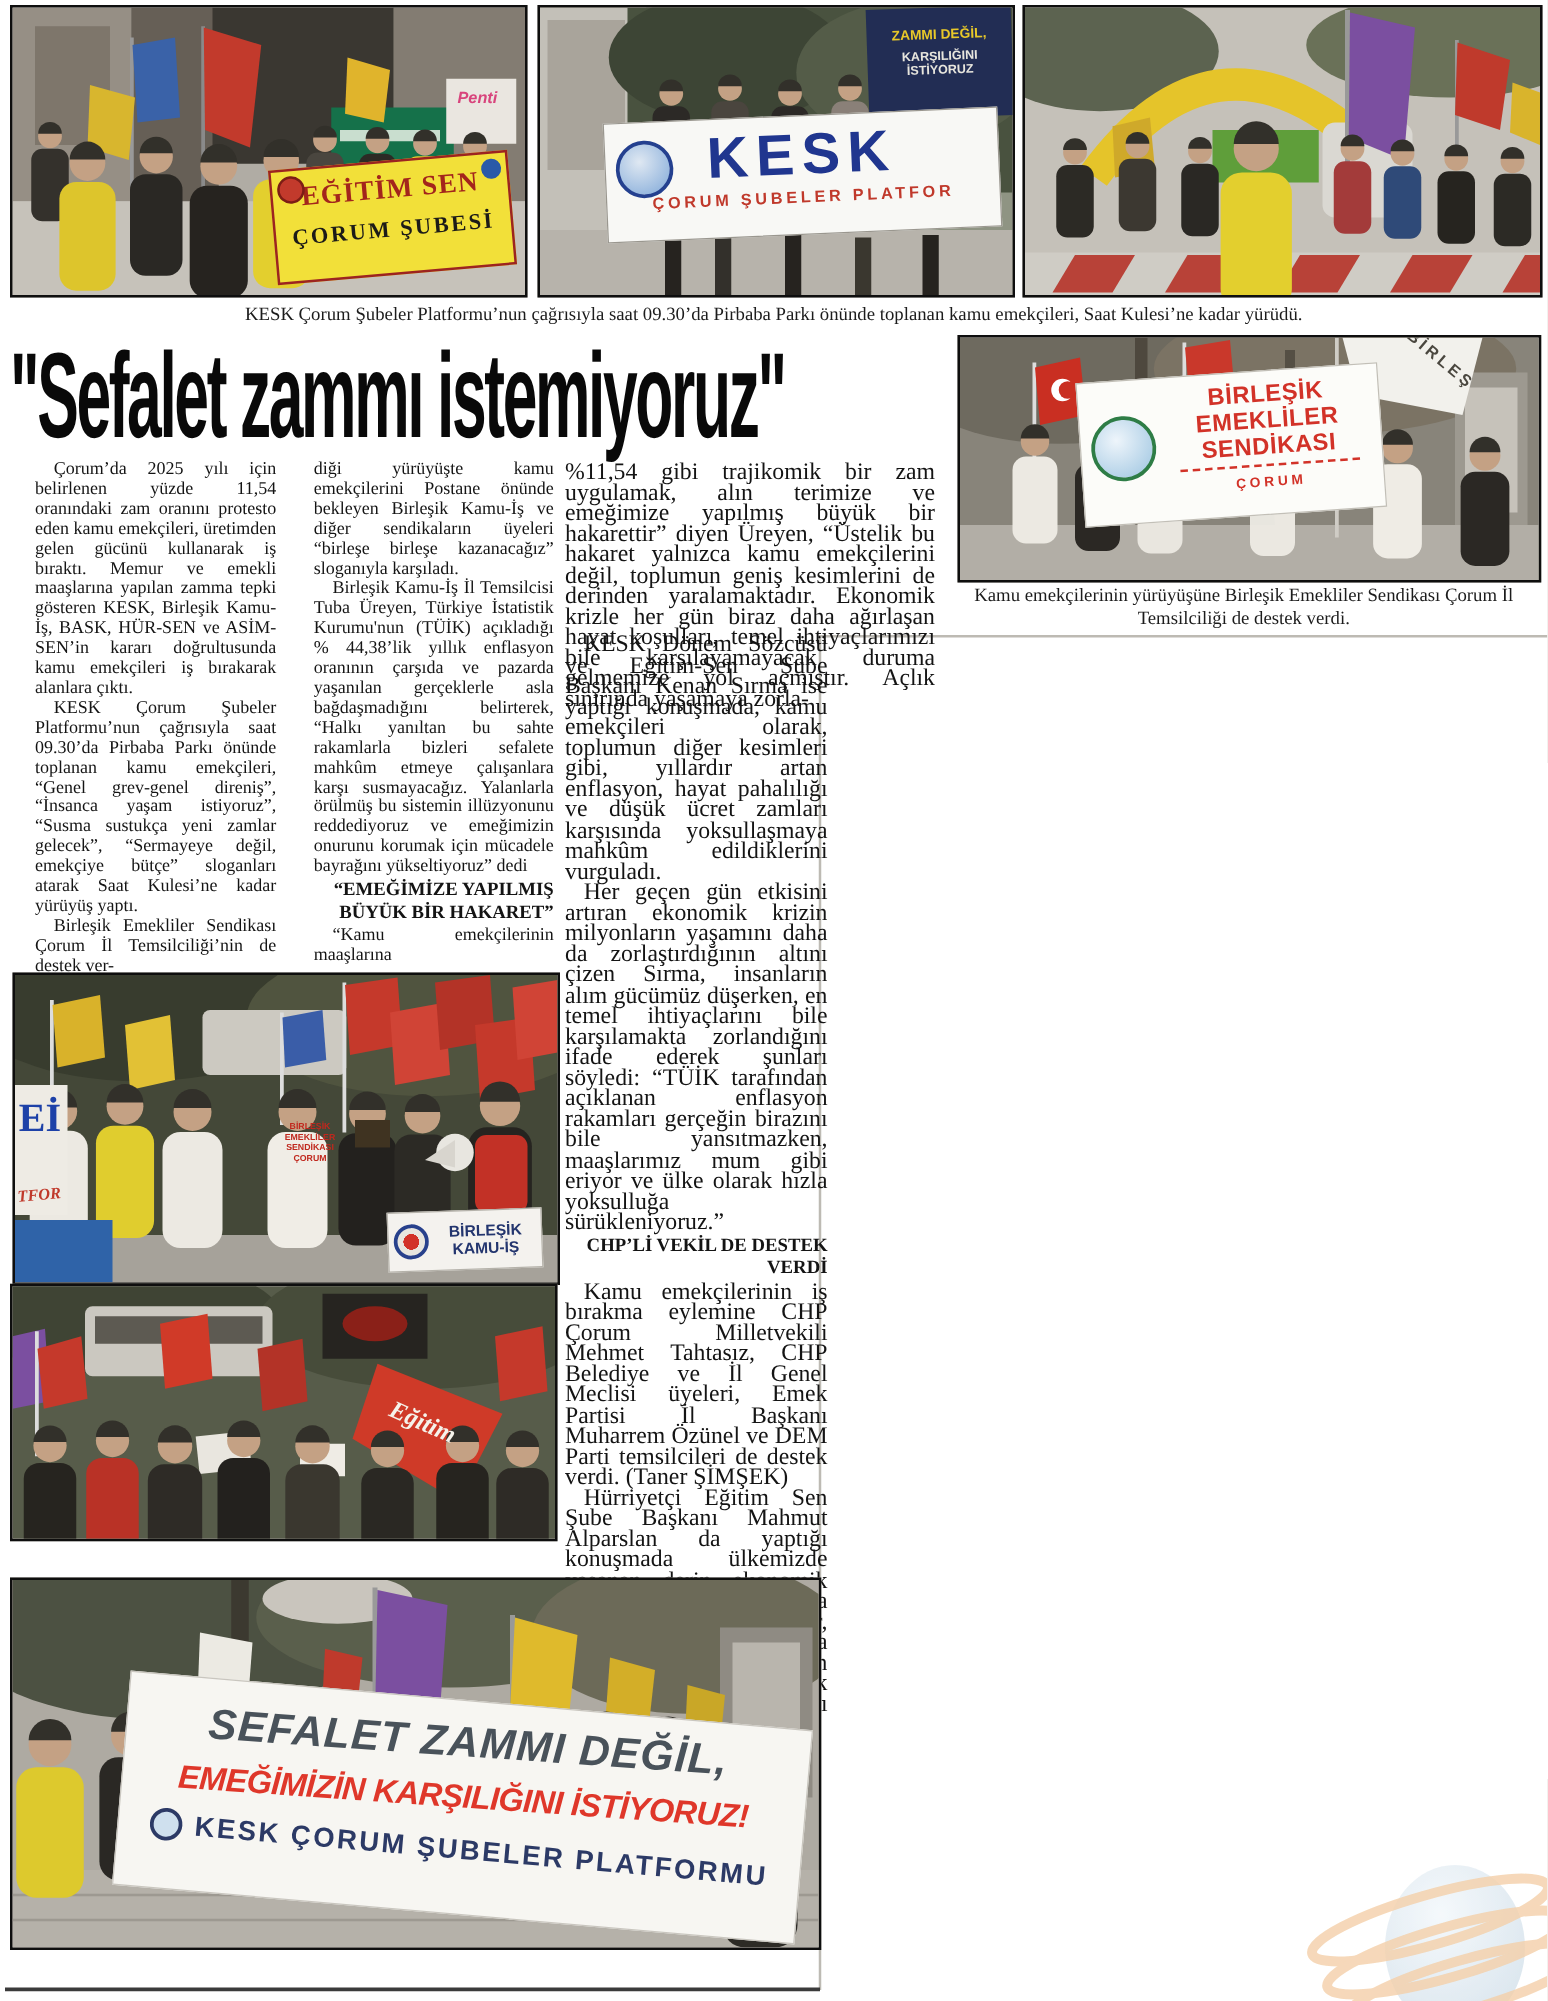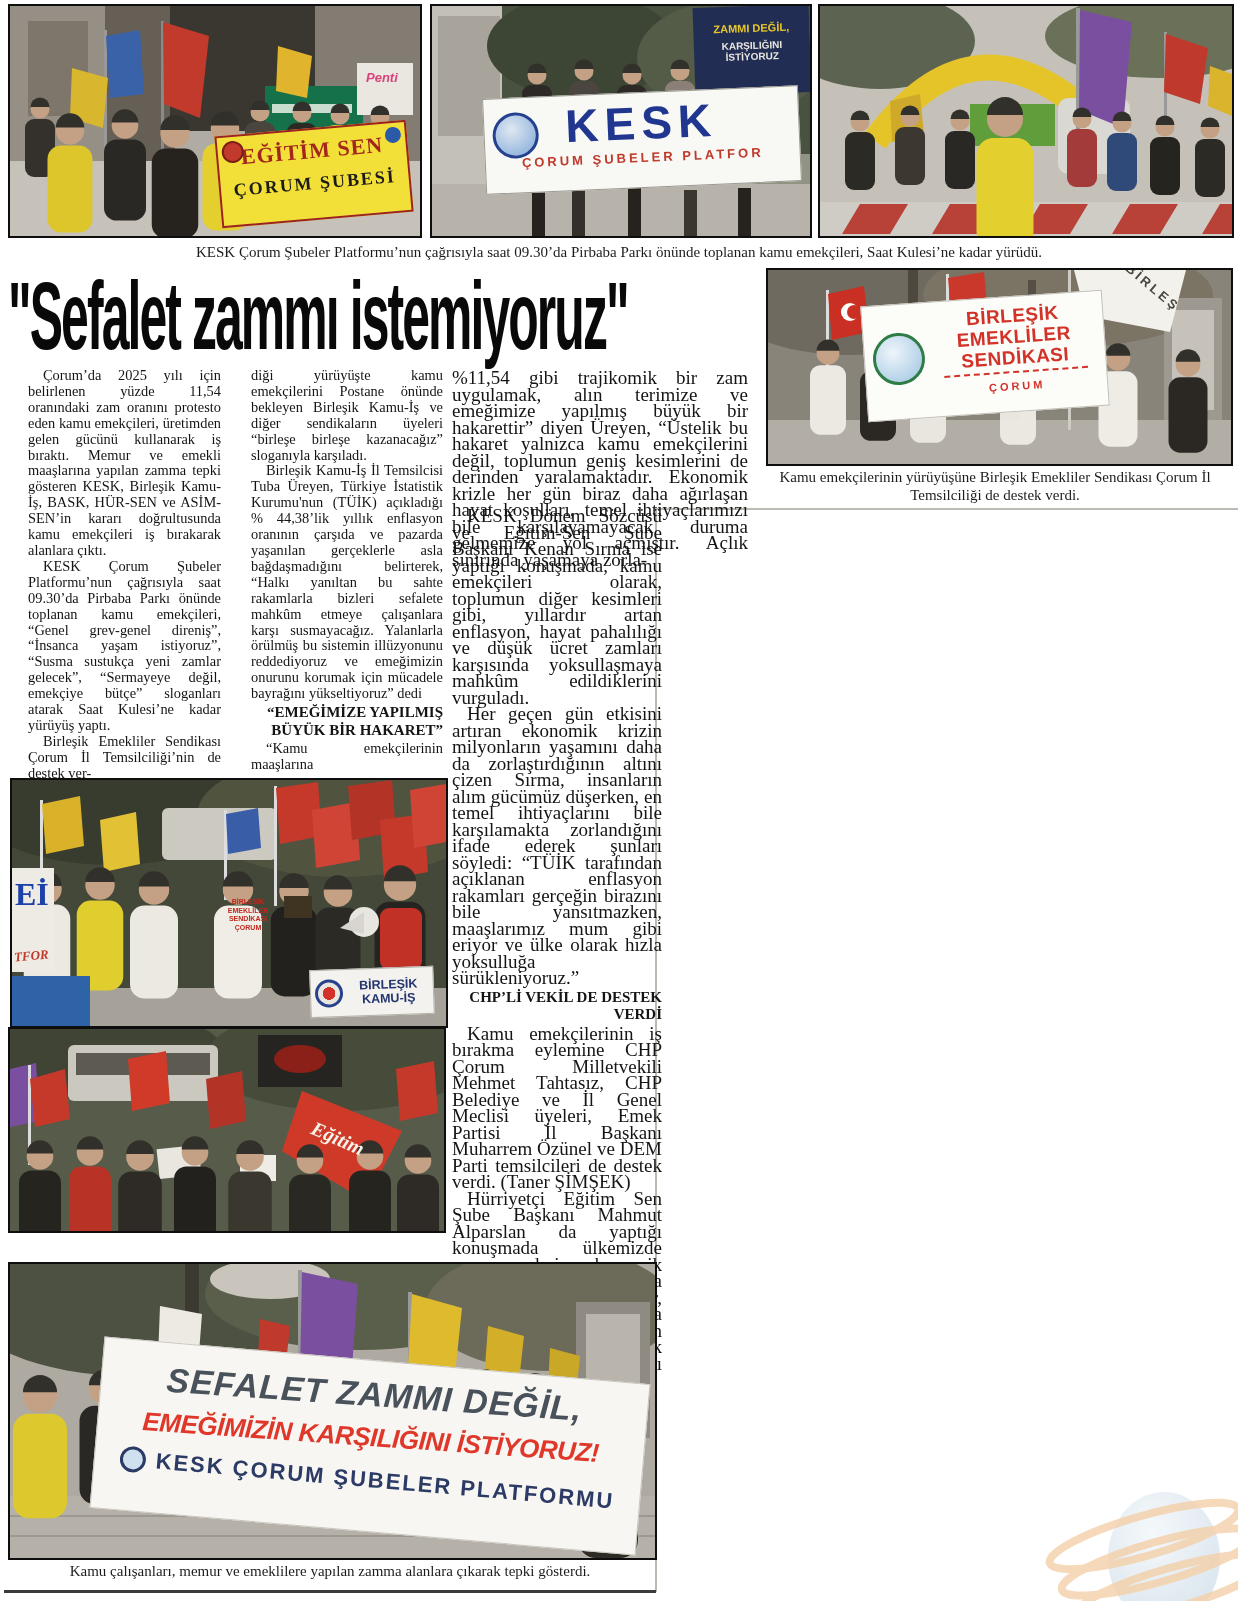--- a/index.html
+++ b/index.html
@@ -399,21 +399,20 @@
     </svg>
     <div class="ovl banner-sefalet" style="left:86px;top:96px;width:548px;height:172px">
       <div class="l1">SEFALET ZAMMI DEĞİL,</div>
       <div class="l2">EMEĞİMİZİN KARŞILIĞINI İSTİYORUZ!</div>
       <div class="l3">
         <span class="kesk-round"></span>
         <span>KESK ÇORUM ŞUBELER PLATFORMU</span>
       </div>
     </div>
   </figure>
-  <div class="caption" style="left:0;top:1562px;width:660px">Kamu çalışanları, memur ve emeklilere yapılan zamma alanlara çıkarak tepki gösterdi.</div>
   <div class="rule-dark" style="left:4px;top:1590px;width:652px;height:3px"></div>
 
   <svg class="watermark" style="left:1040px;top:1408px" width="198" height="193" viewBox="0 0 198 193">
     <defs>
       <radialGradient id="wmg" cx="40%" cy="30%" r="80%">
         <stop offset="0%" stop-color="#f0f6fa"></stop>
           <stop offset="100%" stop-color="#c7d8e5"></stop>
       </radialGradient>
     </defs>
     <ellipse cx="124" cy="150" rx="56" ry="66" fill="url(#wmg)" opacity="0.9"></ellipse>

